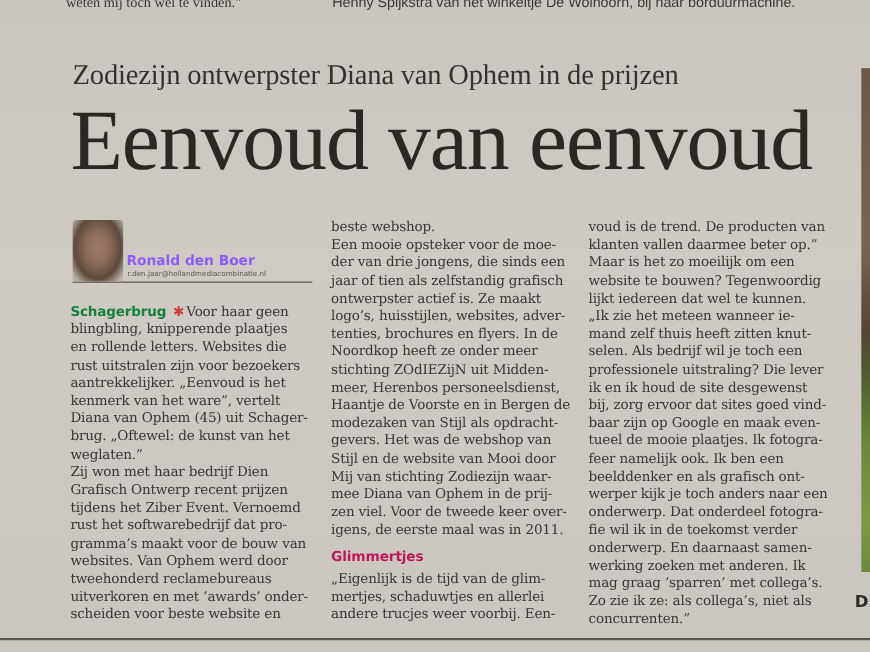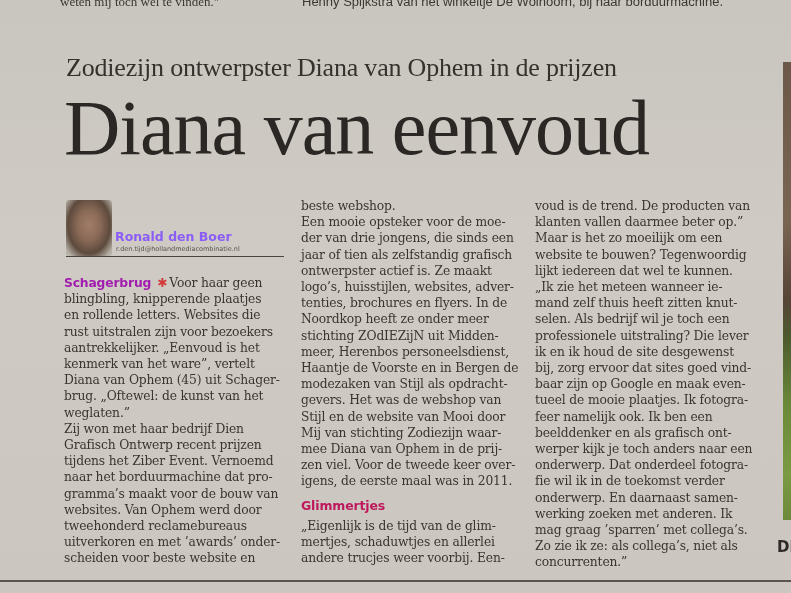--- a/index.html
+++ b/index.html
@@ -50,21 +50,21 @@
     position: absolute; font-family: "DejaVu Serif", serif;
     font-size: 12.3px; line-height: 16.2px; color: #3a3531;
     letter-spacing: -0.15px;
   }
   .col p { margin: 0; white-space: nowrap; }
   .col1 { left: 64px; top: 275px; width: 225px; }
   .col2 { left: 301px; top: 198px; width: 230px; }
   .col3 { left: 535px; top: 198px; width: 235px; }
 
   .dateline {
-    font-family: "DejaVu Sans", sans-serif; font-weight: bold; color: #a21caf;
+    font-family: "DejaVu Sans", sans-serif; font-weight: bold; color: #15803d;
   }
   .asterisk { color: #d13c3a; font-weight: bold; font-family: "DejaVu Sans", sans-serif; margin: 0 2px 0 6px; }
 
   .subhead {
     font-family: "DejaVu Sans", sans-serif; font-weight: bold; font-size: 12.5px;
     color: #be185d; margin: 8px 0 4px 0 !important;
   }
 
   .photo-strip {
     position: absolute; left: 783px; top: 62px; width: 8px; height: 458px;
@@ -80,44 +80,44 @@
 </style>
 </head>
 <body>
 
 <div class="top-strip">
   <span class="left">weten mij toch wel te vinden."</span>
   <span class="right">Henny Spijkstra van het winkeltje De Wolhoorn, bij haar borduurmachine.</span>
 </div>
 
 <div class="kicker">Zodiezijn ontwerpster Diana van Ophem in de prijzen</div>
-<div class="headline">Diana van eenvoud</div>
+<div class="headline">Eenvoud van eenvoud</div>
 
 <div class="byline">
   <div class="avatar"></div>
   <div class="author-name">Ronald den Boer</div>
-  <div class="author-email">r.den.tijd@hollandmediacombinatie.nl</div>
+  <div class="author-email">r.den.jaar@hollandmediacombinatie.nl</div>
 </div>
 
 <div class="col col1">
   <p>
     <span class="dateline">Schagerbrug</span><span class="asterisk">✱</span><span>Voor haar geen</span>
   </p>
   <p>blingbling, knipperende plaatjes</p>
   <p>en rollende letters. Websites die</p>
   <p>rust uitstralen zijn voor bezoekers</p>
   <p>aantrekkelijker. „Eenvoud is het</p>
   <p>kenmerk van het ware”, vertelt</p>
   <p>Diana van Ophem (45) uit Schager-</p>
   <p>brug. „Oftewel: de kunst van het</p>
   <p>weglaten.”</p>
   <p>Zij won met haar bedrijf Dien</p>
   <p>Grafisch Ontwerp recent prijzen</p>
   <p>tijdens het Ziber Event. Vernoemd</p>
-  <p>naar het borduurmachine dat pro-</p>
+  <p>rust het softwarebedrijf dat pro-</p>
   <p>gramma’s maakt voor de bouw van</p>
   <p>websites. Van Ophem werd door</p>
   <p>tweehonderd reclamebureaus</p>
   <p>uitverkoren en met ’awards’ onder-</p>
   <p>scheiden voor beste website en</p>
 </div>
 
 <div class="col col2">
   <p>beste webshop.</p>
   <p>Een mooie opsteker voor de moe-</p>

